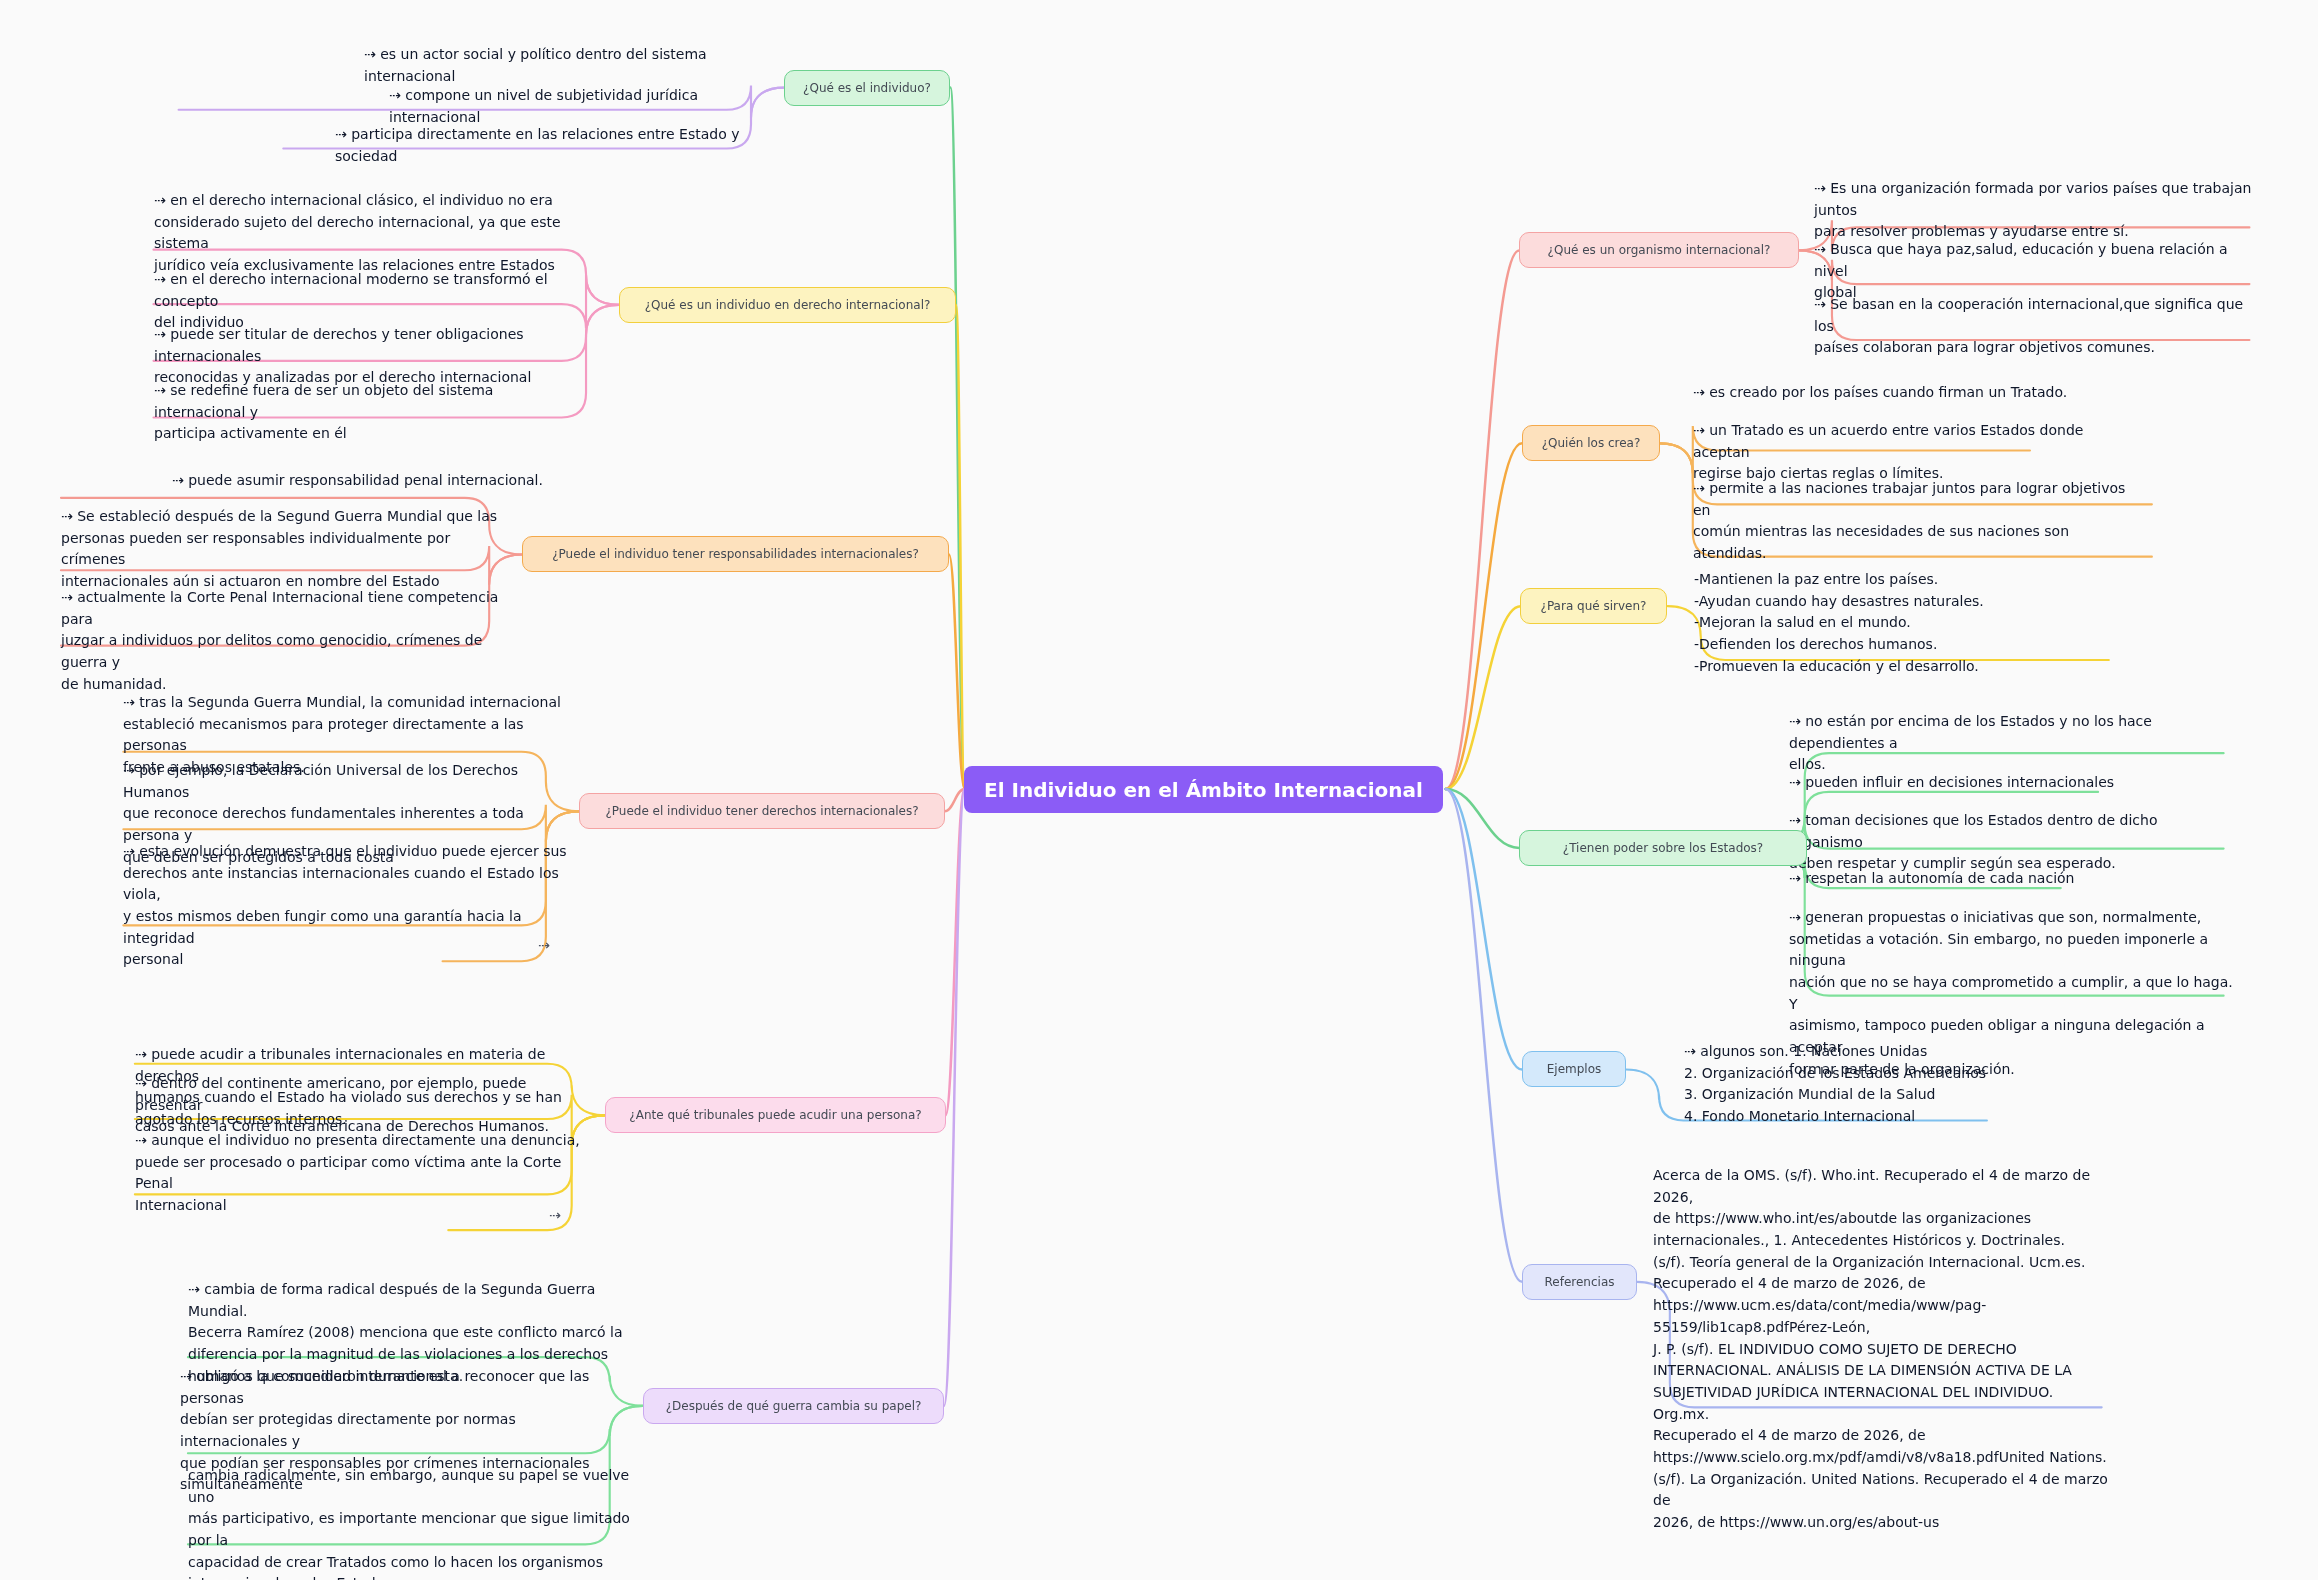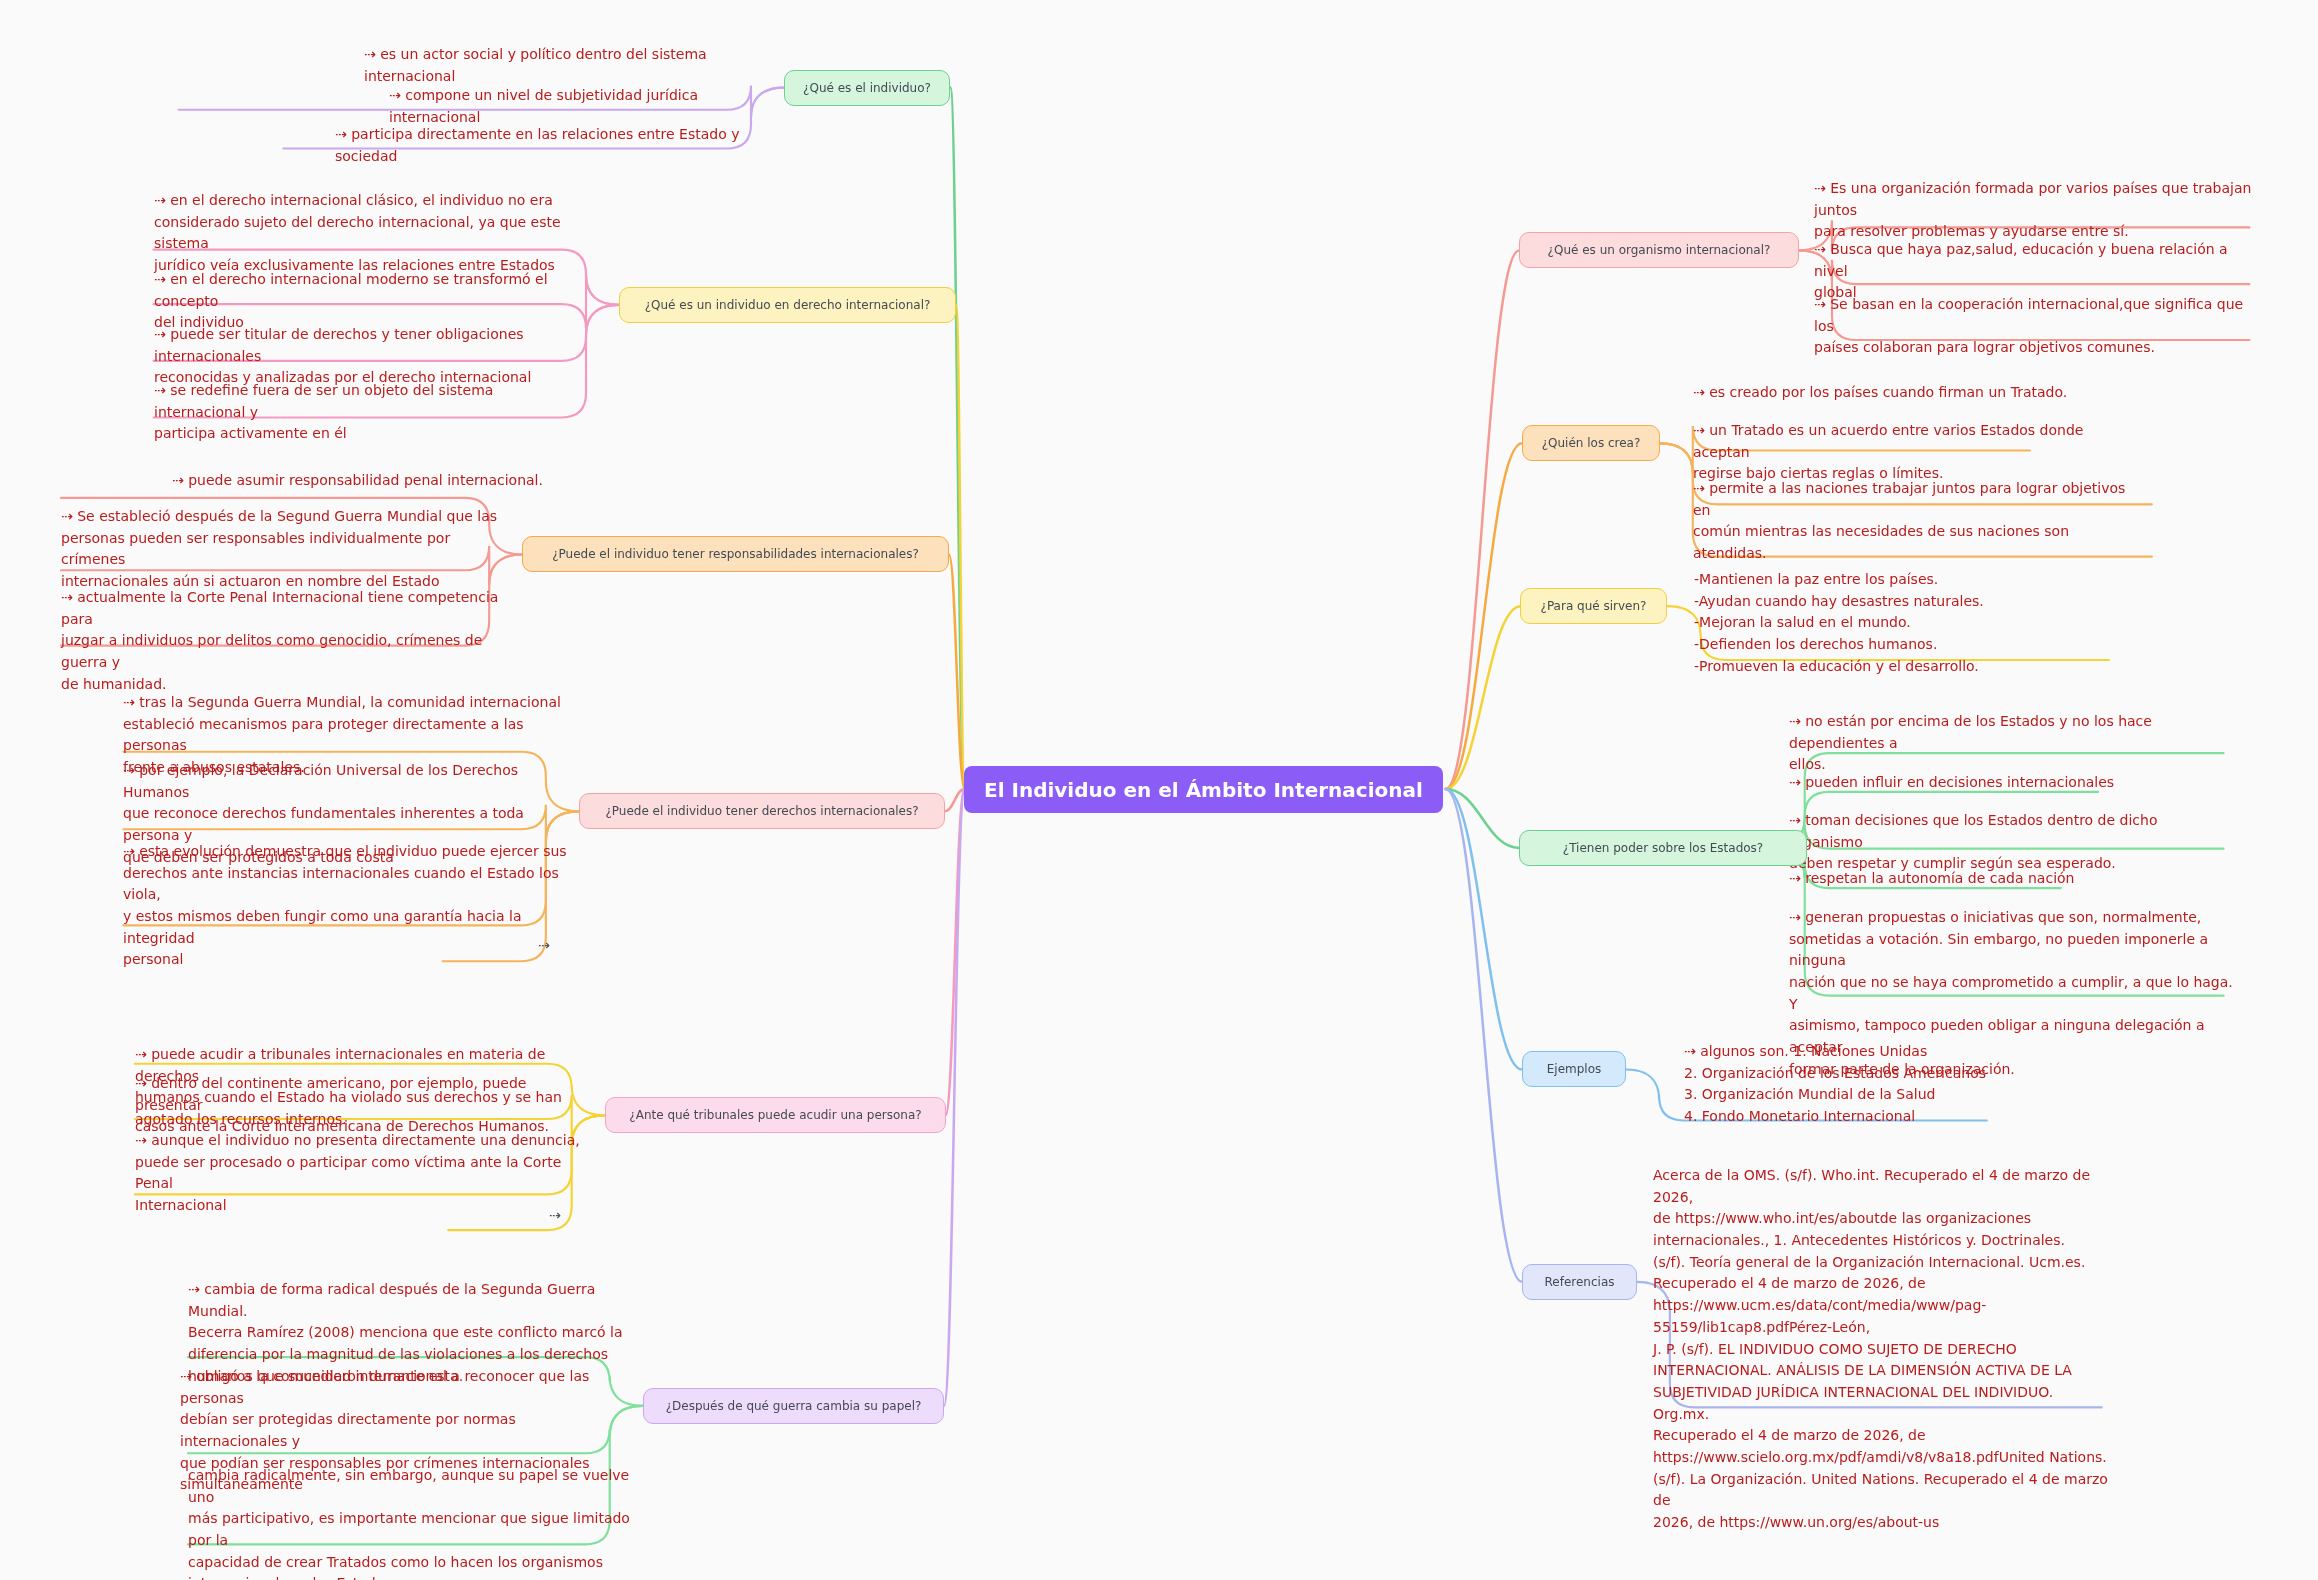--- a/index.html
+++ b/index.html
@@ -40,21 +40,21 @@
     border-radius: 8px;
     padding: 11.5px 20px;
     display: flex; align-items:center; justify-content:center;
     z-index: 4;
     white-space: nowrap;
   }
   .leaf {
     position: absolute;
     font-size: 14px;
     line-height: 1.55;
-    color: #b91c1c;
+    color: #0f172a;
     z-index: 2;
     white-space: pre-line;
   }
   .arrow-stub {
     position: absolute;
     font-size: 14px;
     color: #4a5160;
     z-index: 2;
   }
 </style>

